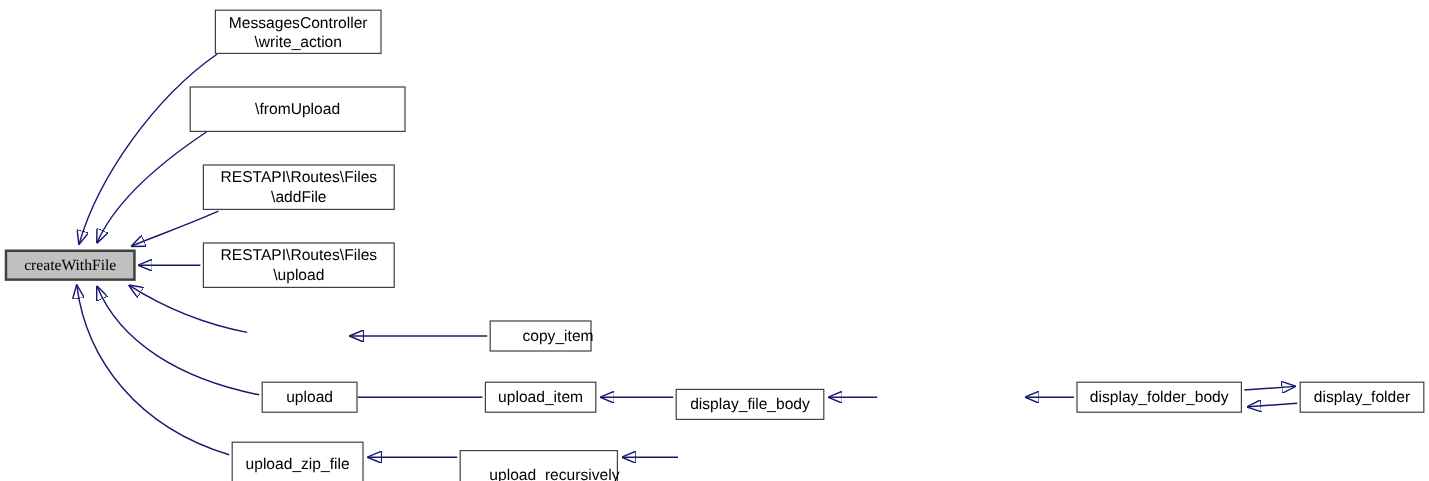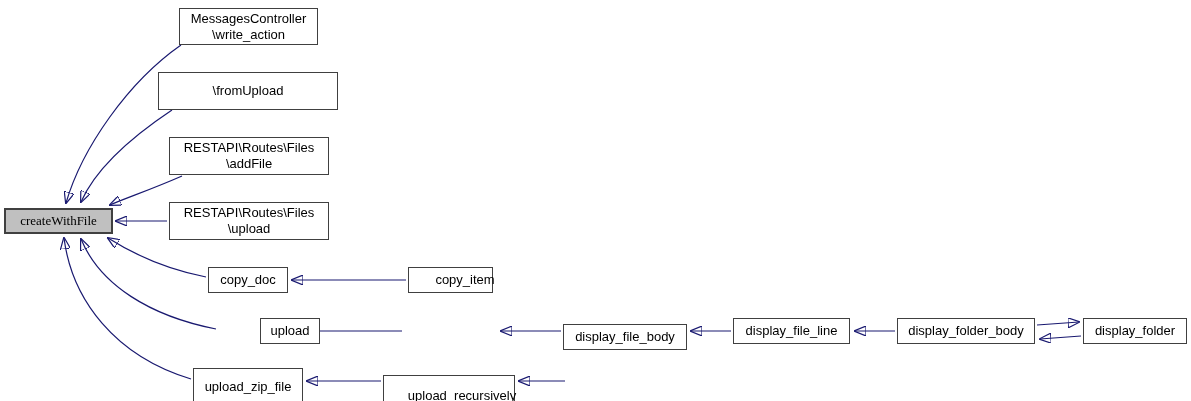--- a/index.html
+++ b/index.html
@@ -49,21 +49,21 @@
     font-family: Liberation Serif, serif;
   }
   
   #n-msg  { left: 179px; top: 8px;   width: 139px; height: 37px; }
   #n-wys  { left: 158px; top: 72px;  width: 180px; height: 38px; }
   #n-add  { left: 169px; top: 137px; width: 160px; height: 38px; }
   #n-put  { left: 169px; top: 202px; width: 160px; height: 38px; }
   #n-cwf  { left: 4px;   top: 208px; width: 109px; height: 26px; }
   #n-cdoc { left: 208px; top: 267px; width: 80px;  height: 26px; }
   #n-citem{ left: 408px; top: 267px; width: 85px;  height: 26px; padding-left: 29px; }
-  #n-upl  { left: 218px; top: 318px; width: 60px;  height: 26px; margin-left: 42px; }
+  #n-upl  { left: 218px; top: 318px; width: 80px;  height: 26px; }
   #n-uitem{ left: 404px; top: 318px; width: 93px;  height: 26px; }
   #n-dfb  { left: 563px; top: 324px; width: 124px; height: 26px; }
   #n-dfl  { left: 733px; top: 318px; width: 117px; height: 26px; }
   #n-dfob { left: 897px; top: 318px; width: 138px; height: 26px; }
   #n-df   { left: 1083px;top: 318px; width: 104px; height: 26px; }
   #n-zipf { left: 193px; top: 368px; width: 110px; height: 37px; }
   #n-urec { left: 383px; top: 375px; width: 132px; height: 42px; padding-left: 26px; }
   #n-zipi { left: 567px; top: 368px; width: 116px; height: 26px; }
 </style>
 </head>
@@ -111,40 +111,37 @@
 
   <div class="node" id="n-put">
     <span class="ln">RESTAPI\Routes\Files</span>
     <span class="ln">\upload</span>
   </div>
 
   <div class="node focus" id="n-cwf">
     <span class="ln">createWithFile</span>
   </div>
 
-  <div class="node" id="n-cdoc">
-    <span class="ln">copy_doc</span>
-  </div>
 
   <div class="node" id="n-citem">
     <span class="ln">copy_item</span>
   </div>
 
   <div class="node" id="n-upl">
     <span class="ln">upload</span>
   </div>
 
+  <div class="node" id="n-uitem">
+    <span class="ln">upload_item</span>
+  </div>
 
   <div class="node" id="n-dfb">
     <span class="ln">display_file_body</span>
   </div>
 
-  <div class="node" id="n-dfl">
-    <span class="ln">display_file_line</span>
-  </div>
 
   <div class="node" id="n-dfob">
     <span class="ln">display_folder_body</span>
   </div>
 
   <div class="node" id="n-df">
     <span class="ln">display_folder</span>
   </div>
 
   <div class="node" id="n-zipf">

